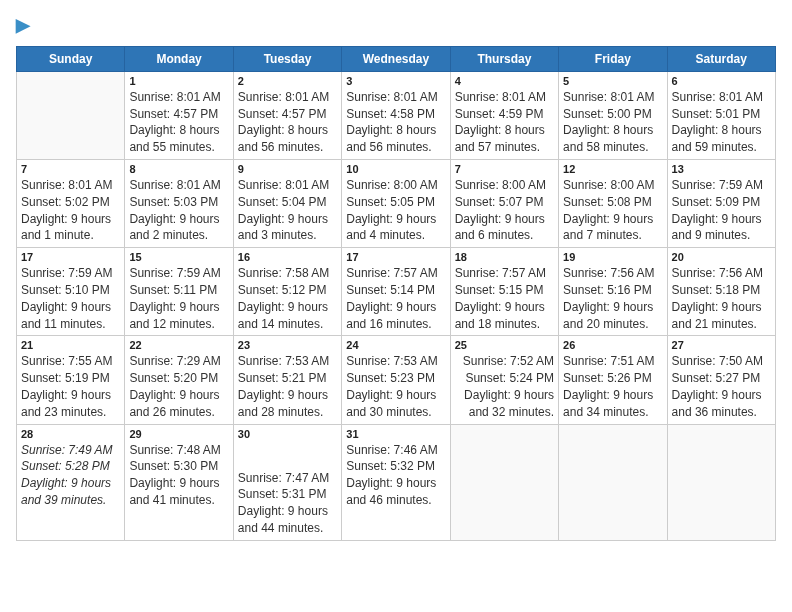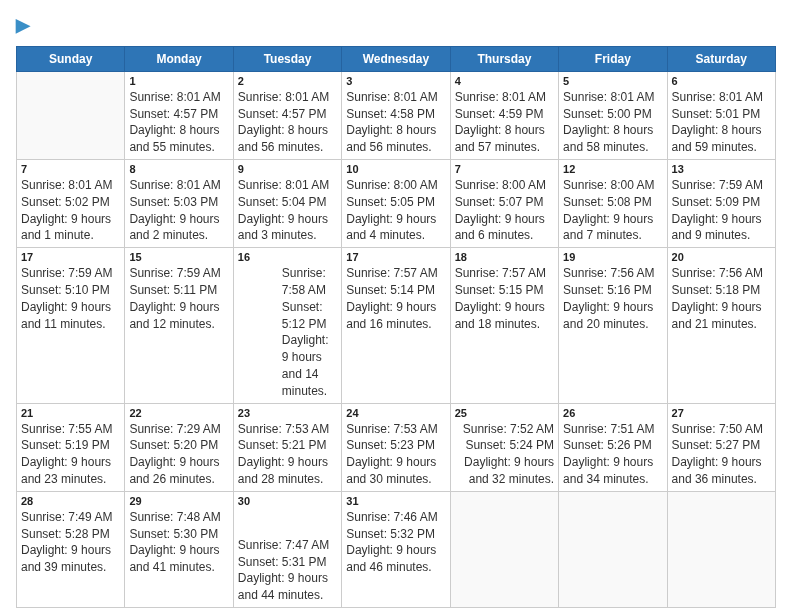--- a/index.html
+++ b/index.html
@@ -214,21 +214,21 @@
           </td>
           <td>
             <span class="day-number">15</span>
             <div class="day-info" style="white-space: pre-line;">Sunrise: 7:59 AM
 Sunset: 5:11 PM
 Daylight: 9 hours
 and 12 minutes.</div>
           </td>
           <td>
             <span class="day-number">16</span>
-            <div class="day-info" style="white-space: pre-line; margin-left: 44px;">Sunrise: 7:58 AM
+            <div class="day-info" style="white-space: pre-line;">Sunrise: 7:58 AM
 Sunset: 5:12 PM
 Daylight: 9 hours
 and 14 minutes.</div>
           </td>
           <td>
             <span class="day-number">17</span>
             <div class="day-info" style="white-space: pre-line;">Sunrise: 7:57 AM
 Sunset: 5:14 PM
 Daylight: 9 hours
 and 16 minutes.</div>
@@ -302,21 +302,21 @@
             <span class="day-number">27</span>
             <div class="day-info" style="white-space: pre-line;">Sunrise: 7:50 AM
 Sunset: 5:27 PM
 Daylight: 9 hours
 and 36 minutes.</div>
           </td>
         </tr>
         <tr>
           <td>
             <span class="day-number">28</span>
-            <div class="day-info" style="white-space: pre-line;">Sunrise: 7:49 AM
+            <div class="day-info" style="white-space: pre-line; font-style: italic;">Sunrise: 7:49 AM
 Sunset: 5:28 PM
 Daylight: 9 hours
 and 39 minutes.</div>
           </td>
           <td>
             <span class="day-number">29</span>
             <div class="day-info" style="white-space: pre-line;">Sunrise: 7:48 AM
 Sunset: 5:30 PM
 Daylight: 9 hours
 and 41 minutes.</div>

